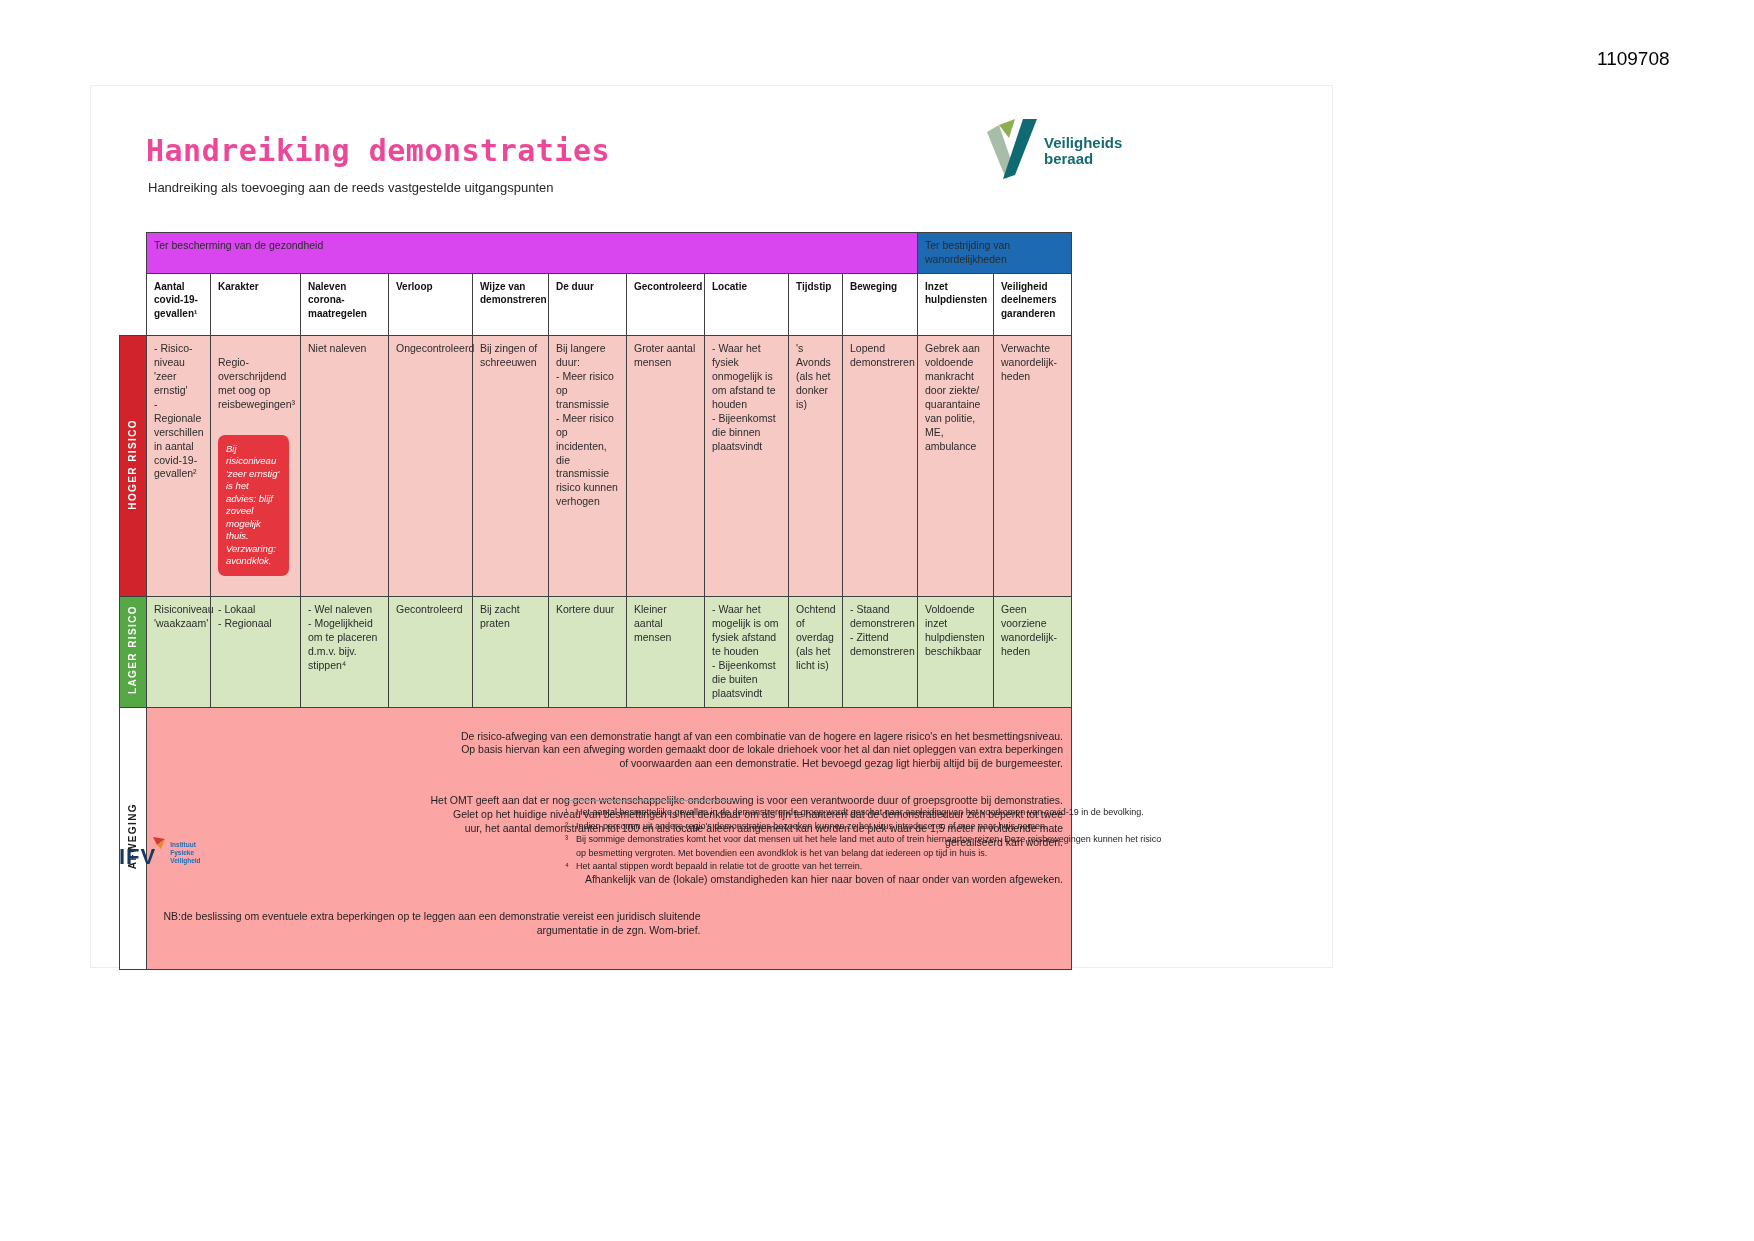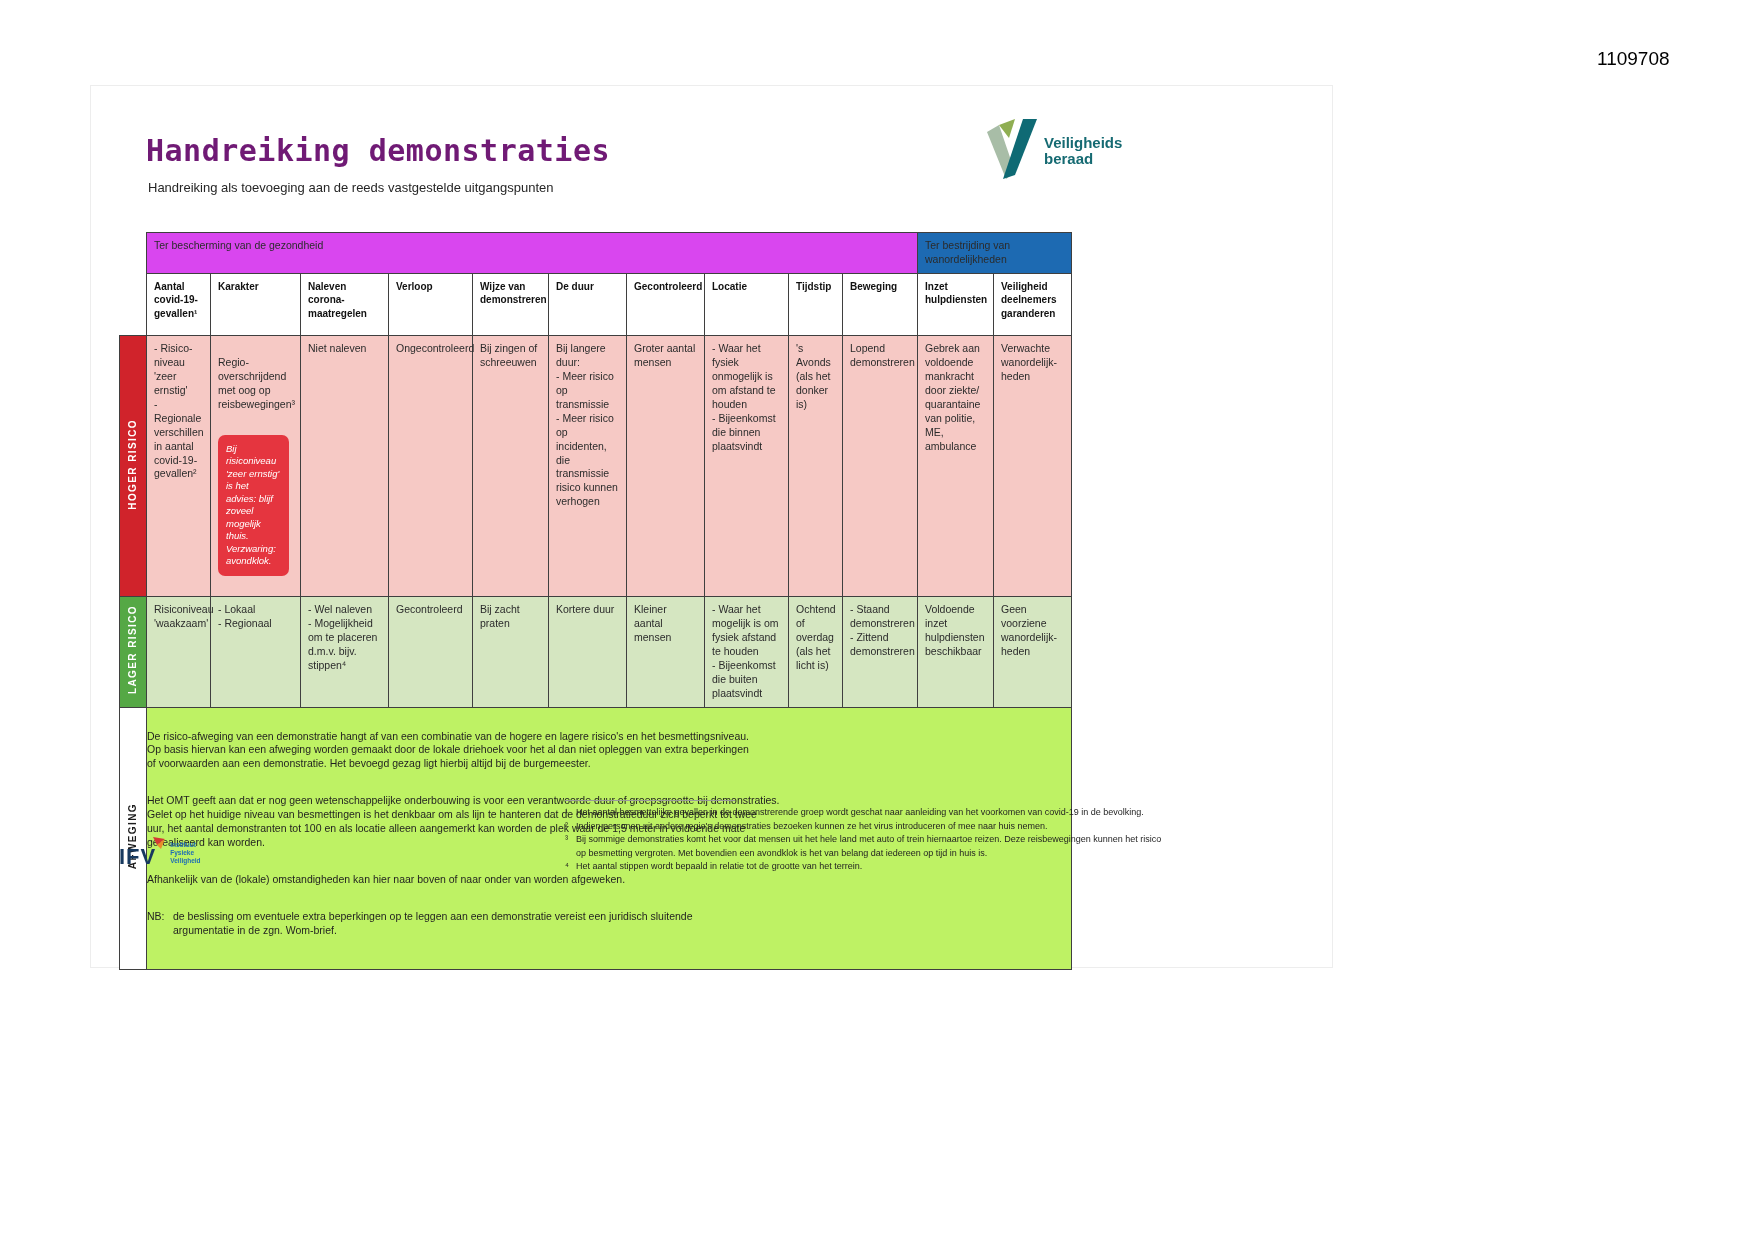--- a/index.html
+++ b/index.html
@@ -12,21 +12,21 @@
     position:absolute; left:90px; top:85px; width:1243px; height:883px;
     background:#ffffff; border:1px solid #ededed;
   }
   .doc-number {
     position:absolute; left:1597px; top:48px;
     font-size:19px; color:#000;
   }
   .title {
     position:absolute; left:146px; top:133px;
     font-family:"DejaVu Sans Mono", monospace;
-    font-size:30px; font-weight:bold; color:#701a75; letter-spacing:0.5px;
+    font-size:30px; font-weight:bold; color:#ec4899; letter-spacing:0.5px;
     white-space:nowrap;
   }
   .subtitle {
     position:absolute; left:148px; top:180px;
     font-size:13px; color:#262626;
   }
   .brand { position:absolute; left:986px; top:118px; display:flex; }
   .brand-text {
     margin-left:6px; margin-top:17px;
     font-size:15px; font-weight:bold; color:#156a72; line-height:1.08;
@@ -64,21 +64,21 @@
     font-weight:bold; font-size:10px; letter-spacing:1.4px; white-space:nowrap;
   }
   th.strip-red   { background:#d0232b; } th.strip-red span   { color:#fff; }
   th.strip-green { background:#55a845; } th.strip-green span { color:#fff; }
   th.strip-white { background:#ffffff; } th.strip-white span { color:#1d1d1d; }
   .red-note {
     background:#e5353f; color:#ffffff; font-style:italic;
     font-size:9.5px; line-height:1.32; border-radius:7px;
     padding:8px 8px; margin:9px 5px 0 0; white-space:pre-line;
   }
-  td.afweging-cell { background:#bef264; padding:8px 0; }
+  td.afweging-cell { background:#fca5a5; padding:8px 8px;text-align:right; }
   .afweging-cell p { margin:0 0 9px 0; white-space:pre-line; font-size:10.5px; color:#1f1f1f; }
   .nb { display:flex; margin-top:2px; }
   .nb-label { flex:0 0 26px; }
   .nb-text  { white-space:pre-line; }
   
   .footnote-rule { position:absolute; left:565px; top:800px; width:170px; border-top:1px solid #9a9a9a; }
   .footnotes { position:absolute; left:565px; top:806px; width:600px; }
   .footnote { display:flex; font-size:9px; line-height:1.5; color:#1f1f1f; }
   .fn-marker { flex:0 0 11px; }
   .fn-text { white-space:pre-line; }

